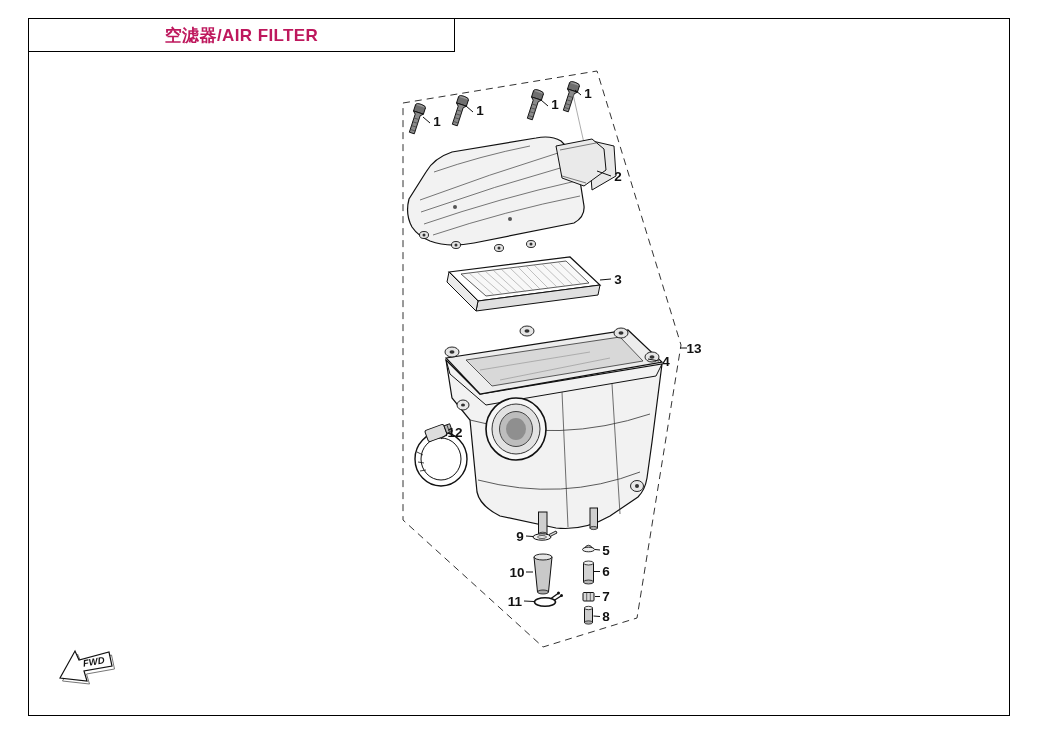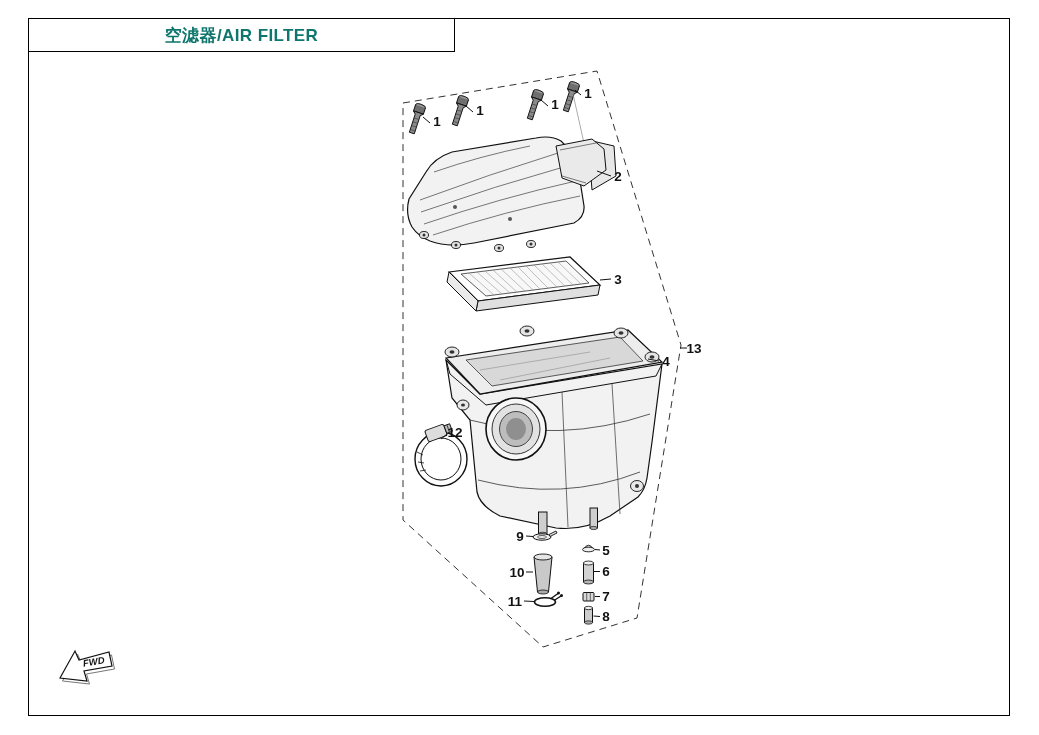--- a/index.html
+++ b/index.html
@@ -21,21 +21,21 @@
     width: 427px; height: 34px;
     border: 1.6px solid #000;
     box-sizing: border-box;
     background: #fff;
     display: flex; align-items: center; justify-content: center;
   }
   .title-text {
     font-weight: bold;
     font-size: 17px;
     letter-spacing: 0.4px;
-    color: #0f766e;
+    color: #be185d;
     white-space: nowrap;
   }
   svg.diagram { position: absolute; left: 0; top: 0; }
   .callout {
     font-family: "Liberation Sans", sans-serif;
     font-weight: bold;
     font-size: 13.5px;
     fill: #111;
   }
   .fwd-text {

